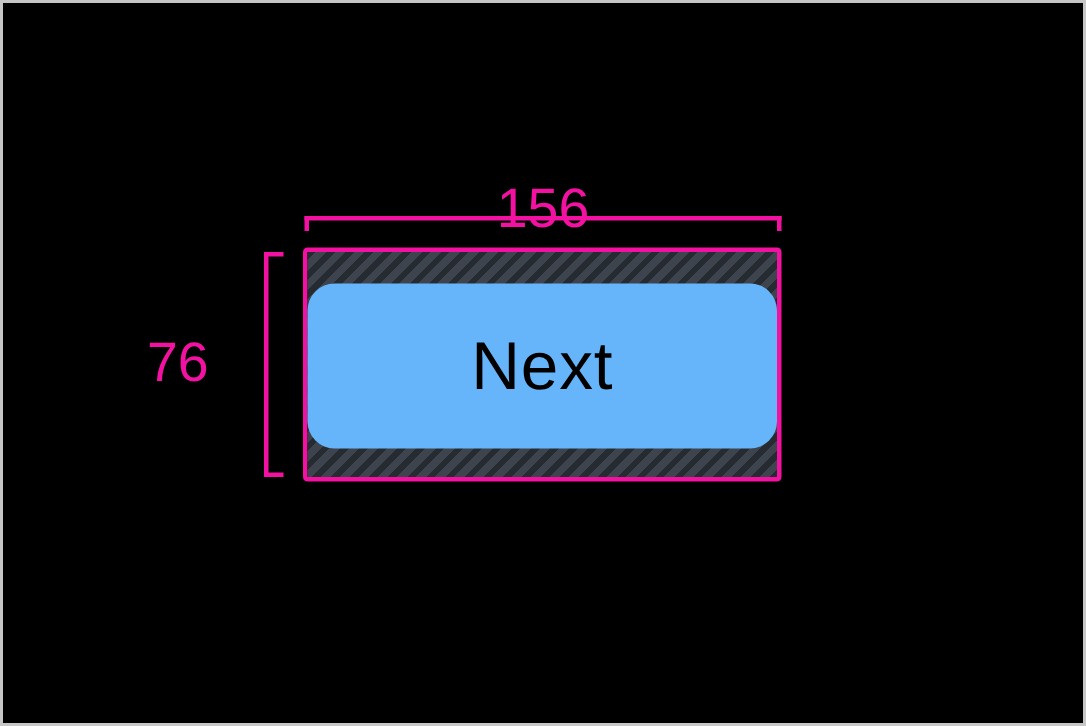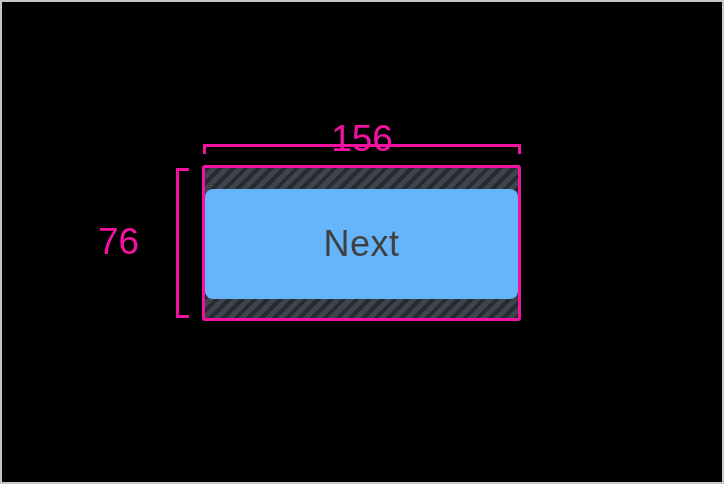--- a/index.html
+++ b/index.html
@@ -81,29 +81,29 @@
     );
   }
   .next-btn {
     position: absolute;
     left: 0;
     right: 0;
     top: 21px;
     height: 110px;
     background: #66b5fa;
     border: none;
-    border-radius: 8px;
+    border-radius: 18px;
     display: flex;
     align-items: center;
     justify-content: center;
     font-family: "Liberation Sans", "DejaVu Sans", sans-serif;
-    font-size: 36px;
+    font-size: 45px;
     font-weight: 500;
     letter-spacing: 0.5px;
-    color: #404040;
+    color: #000000;
     cursor: pointer;
   }
 </style>
 </head>
 <body>
 
 <div class="canvas">
 
   <div class="dim-label width-label">156</div>
 

